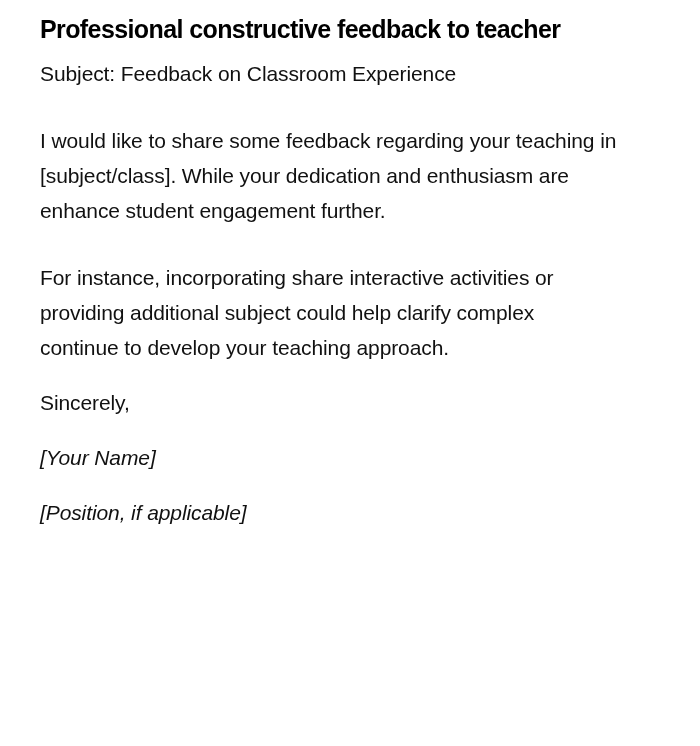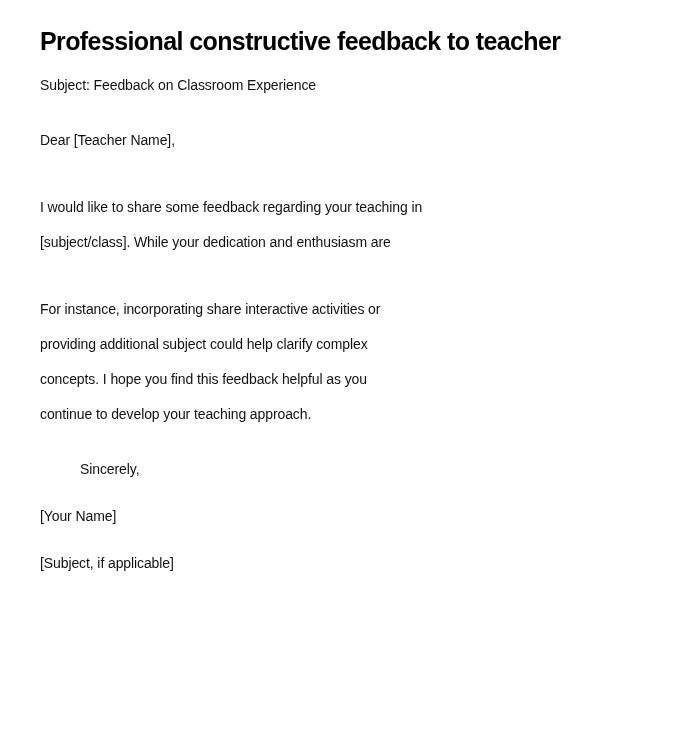--- a/index.html
+++ b/index.html
@@ -9,67 +9,66 @@
     }
     body {
       width: 700px;
       height: 746px;
       overflow: hidden;
       font-family: "Liberation Sans", sans-serif;
       color: #111111;
     }
     .doc {
       position: relative;
-      padding: 24px 40px 0 40px;
+      padding: 12px 40px 0 40px;
       box-sizing: border-box;
       width: 556px;
     }
     .title {
       margin: 0;
       font-size: 25px;
       font-weight: bold;
       letter-spacing: -0.6px;
       line-height: 34px;
       color: #000000;
       white-space: nowrap;
     }
     .para {
       margin: 0;
-      font-size: 14px;
+      font-size: 21px;
       line-height: 35px;
       letter-spacing: -0.1px;
       white-space: nowrap;
     }
     .subject { margin-top: 10px; }
     .greeting { margin-top: 20px; }
     .body-para { margin-top: 32px; }
-    .closing { margin-top: 20px; margin-left: 40px; }
-    .sig-line { margin-top: 12px; }
+    .closing { margin-top: 20px; }
+    .sig-line { margin-top: 20px; font-style: italic; }
   </style>
 </head>
 <body>
 
 <div class="doc">
   <h1 class="title">Professional constructive feedback to teacher</h1>
 
   <p class="para subject">Subject: Feedback on Classroom Experience</p>
 
-  <p class="para greeting">Dear [Teacher Name],</p>
 
   <div class="para body-para">
     <div>I would like to share some feedback regarding your teaching in</div>
     <div>[subject/class]. While your dedication and enthusiasm are</div>
+    <div>enhance student engagement further.</div>
   </div>
 
   <div class="para body-para">
     <div>For instance, incorporating share interactive activities or</div>
     <div>providing additional subject could help clarify complex</div>
-    <div>concepts. I hope you find this feedback helpful as you</div>
     <div>continue to develop your teaching approach.</div>
   </div>
 
   <p class="para closing">Sincerely,</p>
 
   <p class="para sig-line">[Your Name]</p>
 
-  <p class="para sig-line">[Subject, if applicable]</p>
+  <p class="para sig-line">[Position, if applicable]</p>
 
 </div>
 
 </body></html>

